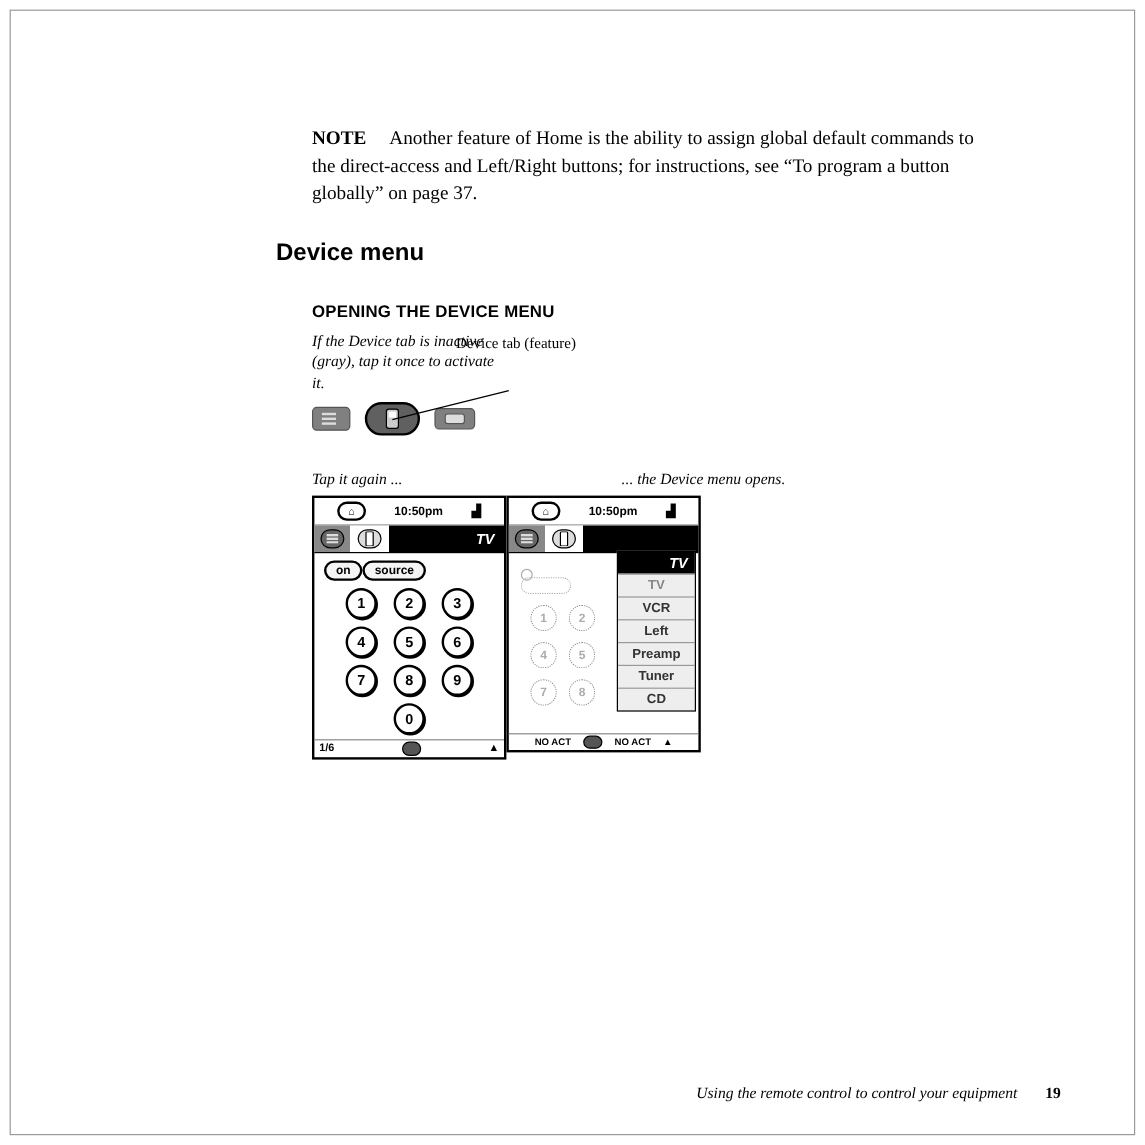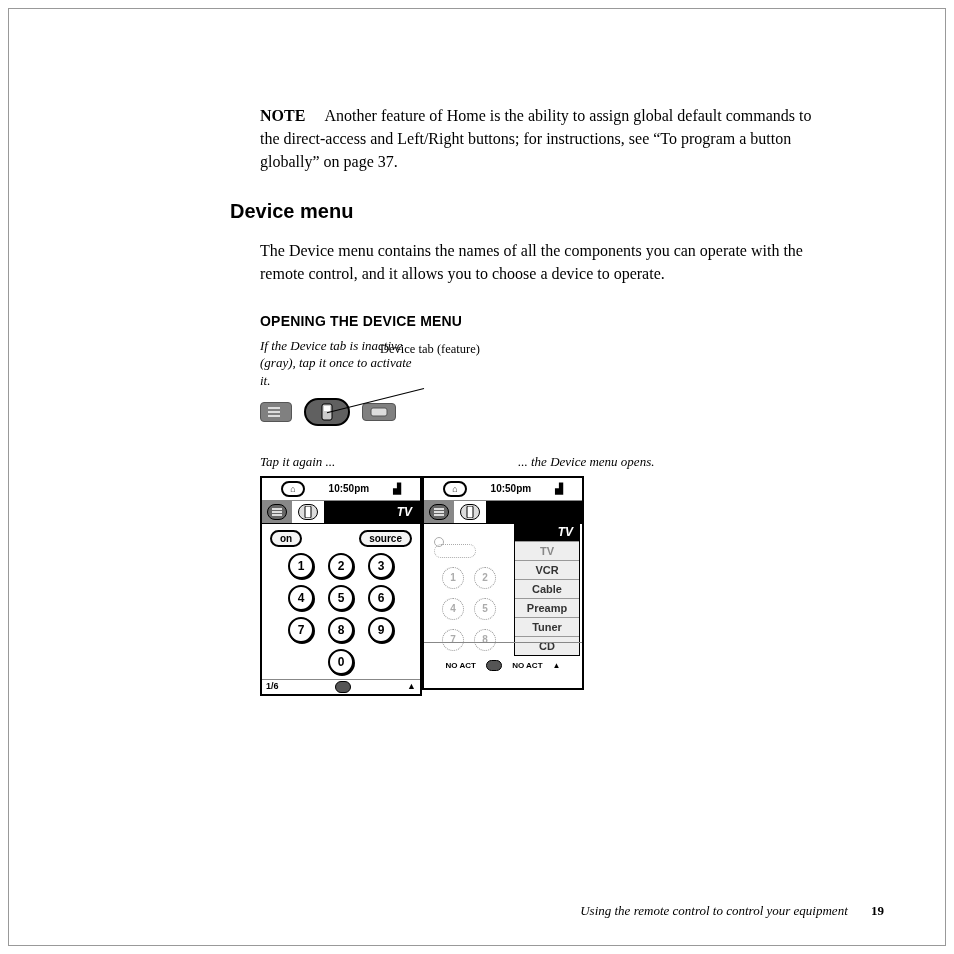--- a/index.html
+++ b/index.html
@@ -189,21 +189,21 @@
   }
   .ghost-body .prow{display:flex;gap:10px;margin-top:9px;justify-content:flex-start;margin-left:12px;}
   .gbtn{
     width:20px;height:20px;border:1px dotted #666; border-radius:50%;
     display:flex;align-items:center;justify-content:center;font-weight:700;font-size:10px;color:#888;
   }
   .bottom2{
     position:absolute;bottom:0;left:0;right:0;
     border-top:1px solid #888;
     display:flex;justify-content:center; gap:10px; align-items:center;
-    font-size:8px;font-weight:700;padding:17px 0;
+    font-size:8px;font-weight:700;padding:1px 0;
   }
   .callout-active{
     position:absolute; left:174px; top:2px; font-size:12.5px; width:70px; line-height:1.25;
   }
   .pointer-line{
     position:absolute; top:30px; left:168px;
     width:50px; border-top:1px solid #000;
     transform: rotate(20deg);
     transform-origin: left center;
   }
@@ -234,21 +234,20 @@
 <div class="page">
 
   <p class="note-para">
     <span class="note-bold">NOTE</span>
     <span>&nbsp;&nbsp;&nbsp;</span>
     <span>Another feature of Home is the ability to assign global default commands to the direct-access and Left/Right buttons; for instructions, see “To program a button globally” on page&nbsp;37.</span>
   </p>
 
   <h2 class="h2">Device menu</h2>
 
-  <p class="body-para">The Device menu contains the names of all the components you can operate with the remote control, and it allows you to choose a device to operate.</p>
 
   <div class="h3">OPENING THE DEVICE MENU</div>
 
   <div class="italic-caption">If the Device tab is inactive (gray), tap it once to activate it.</div>
 
   <div class="tab-callout-row">
     <div class="tab-callout callout-label">Device tab (feature)</div>
   </div>
 
   <div class="tab-bar">
@@ -300,21 +299,21 @@
         <span class="mid-slot">
             <span class="chip" style="background:#ddd">
               <svg width="8" height="12">
                 <rect x="1" y="0" width="6" height="12" rx="1" fill="#fff" stroke="#000"></rect>
               </svg>
             </span>
           </span>
         <span class="right-slot">TV</span>
       </div>
       <div class="rf-body">
-        <div style="display:flex;justify-content:space-between;">
+        <div style="display:flex;justify-content:flex-start;">
           <span class="pill">on</span>
           <span class="pill">source</span>
         </div>
         <div class="numrow">
           <span class="nbtn">1</span>
           <span class="nbtn">2</span>
           <span class="nbtn">3</span>
         </div>
         <div class="numrow">
           <span class="nbtn">4</span>
@@ -383,21 +382,21 @@
         <div class="prow">
             <span class="gbtn">7</span>
             <span class="gbtn">8</span>
           </div>
       </div>
 
       <div class="menu-panel">
         <div class="menu-hdr">TV</div>
         <div class="menu-item sel">TV</div>
         <div class="menu-item">VCR</div>
-        <div class="menu-item">Cable</div>
+        <div class="menu-item">Left</div>
         <div class="menu-item">Preamp</div>
         <div class="menu-item">Tuner</div>
         <div class="menu-item">CD</div>
       </div>
 
       <div class="bottom2">
         <span>NO ACT</span>
         <span class="little-pill">&nbsp;</span>
         <span>NO ACT</span>
         <span>▲</span>

